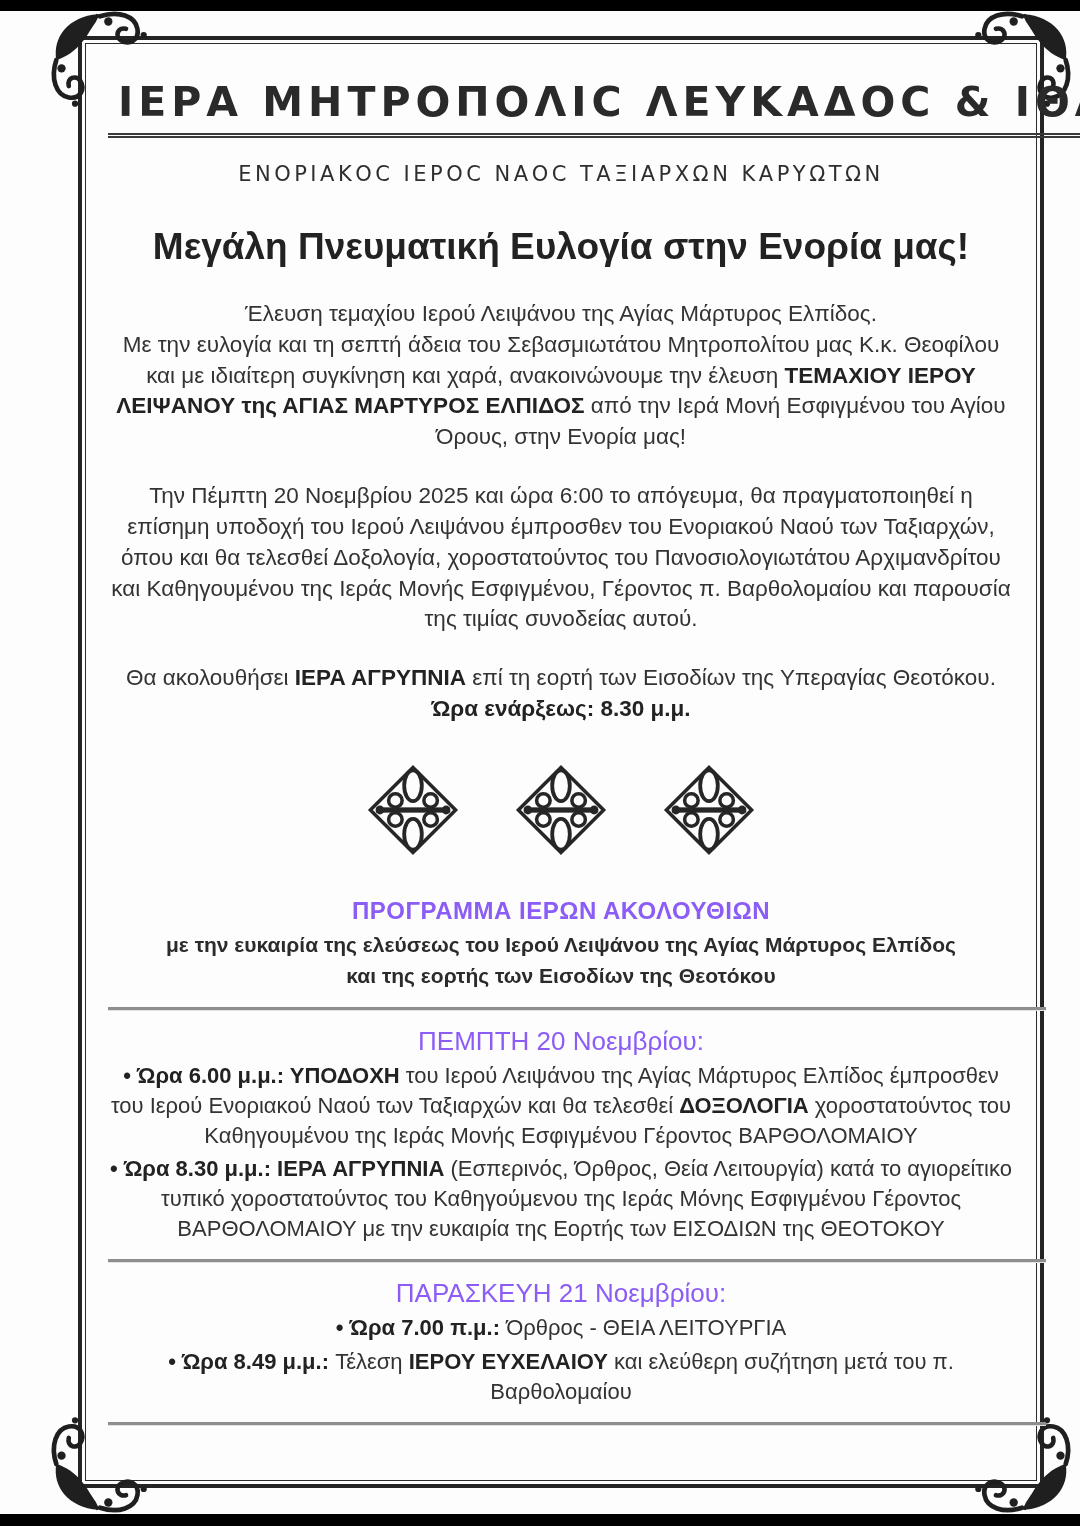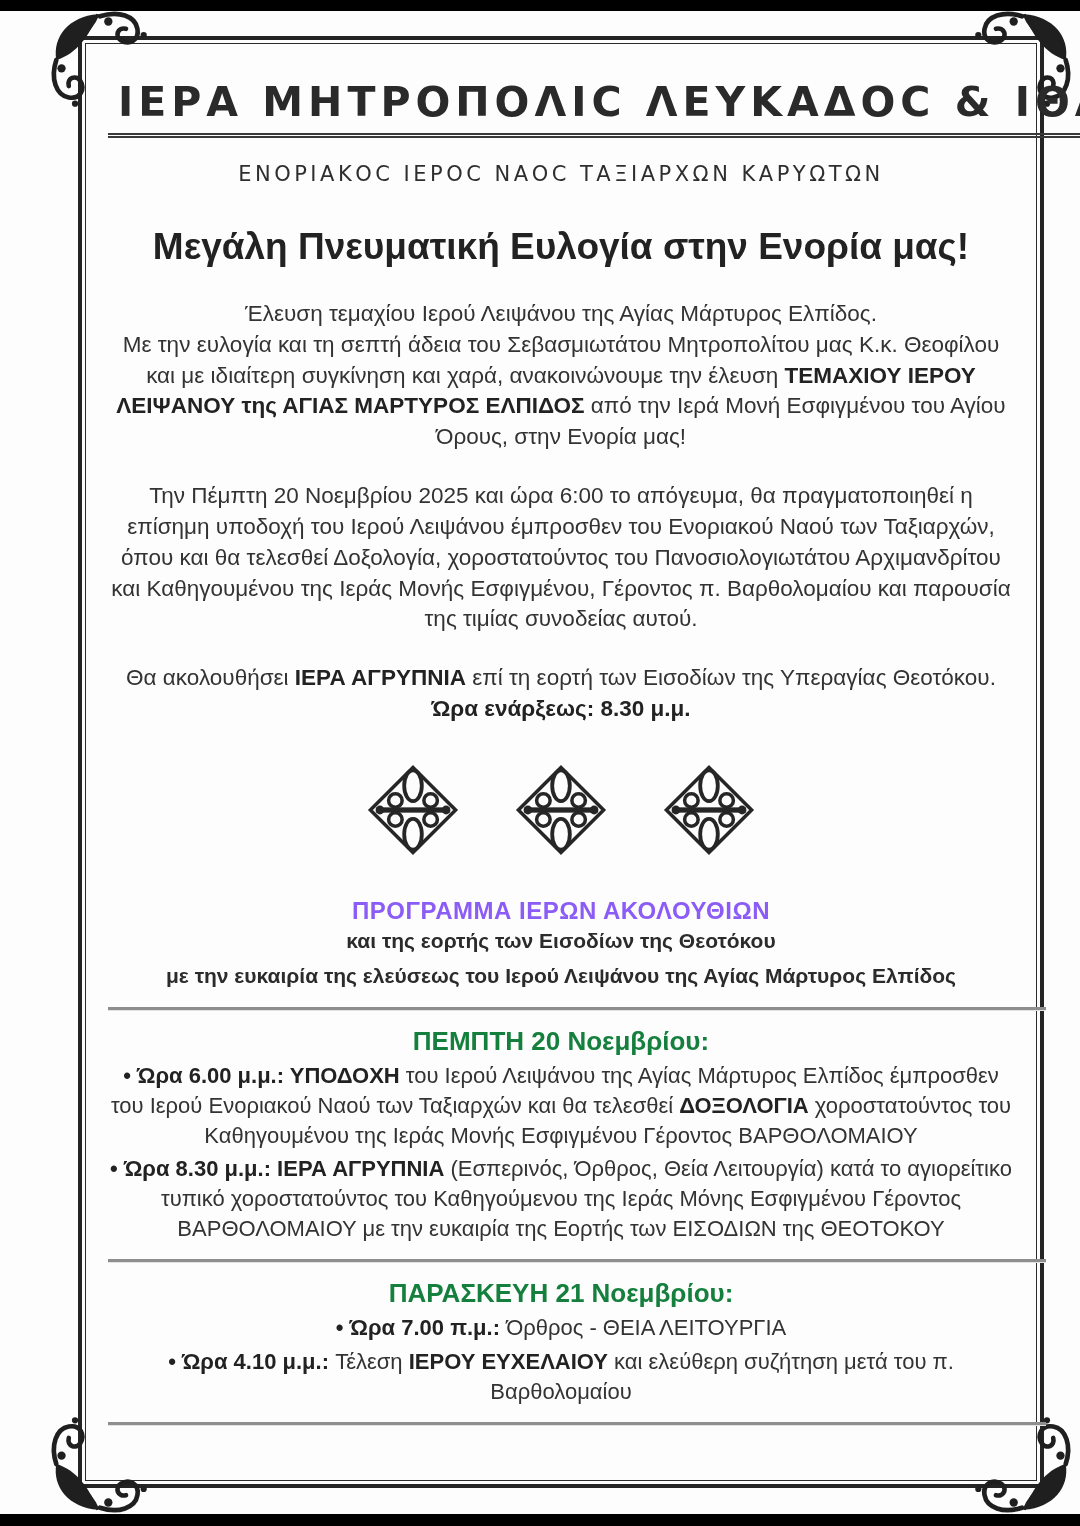--- a/index.html
+++ b/index.html
@@ -83,21 +83,21 @@
     font-size:21px;font-weight:700;color:#2b2b2b;line-height:1.5;
   }
   .divider{
     width:938px;margin:15px auto 0 auto;
     height:0;
     border-top:3px solid #8e8e8e;
     border-bottom:1.5px solid #e2e2e2;
   }
   .day-title{
     margin:15px 0 0 0;
-    font-size:26px;font-weight:700;color:#15803d;
+    font-size:26px;font-weight:400;color:#8b5cf6;
   }
   .day-items{margin-top:4px;}
   .item{
     margin:4px auto 0 auto;max-width:938px;
     font-size:22px;line-height:1.36;color:#333;
   }
 </style>
 </head>
 <body>
 
@@ -173,40 +173,40 @@
           </svg>
         <svg class="rosette" viewBox="0 0 64 64">
             <use href="#rosetteg"></use>
           </svg>
         <svg class="rosette" viewBox="0 0 64 64">
             <use href="#rosetteg"></use>
           </svg>
       </div>
 
       <p class="program-title">ΠΡΟΓΡΑΜΜΑ ΙΕΡΩΝ ΑΚΟΛΟΥΘΙΩΝ</p>
+      <p class="program-sub">με την ευκαιρία της ελεύσεως του Ιερού Λειψάνου της Αγίας Μάρτυρος Ελπίδος</p>
       <p class="program-sub" style="margin-top:0;">και της εορτής των Εισοδίων της Θεοτόκου</p>
-      <p class="program-sub">με την ευκαιρία της ελεύσεως του Ιερού Λειψάνου της Αγίας Μάρτυρος Ελπίδος</p>
 
       <div class="divider"></div>
 
       <div>
   <section class="day">
     <h3 class="day-title">ΠΕΜΠΤΗ 20 Νοεμβρίου:</h3>
     <div class="day-items">
               <p class="item"><strong>• Ώρα 6.00 μ.μ.: ΥΠΟΔΟΧΗ</strong><span> του Ιερού Λειψάνου της Αγίας Μάρτυρος Ελπίδος έμπροσθεν του Ιερού Ενοριακού Ναού των Ταξιαρχών και θα τελεσθεί </span><strong>ΔΟΞΟΛΟΓΙΑ</strong><span> χοροστατούντος του Καθηγουμένου της Ιεράς Μονής Εσφιγμένου Γέροντος ΒΑΡΘΟΛΟΜΑΙΟΥ</span></p>
               <p class="item"><strong>• Ώρα 8.30 μ.μ.: ΙΕΡΑ ΑΓΡΥΠΝΙΑ</strong><span> (Εσπερινός, Όρθρος, Θεία Λειτουργία) κατά το αγιορείτικο τυπικό χοροστατούντος του Καθηγούμενου της Ιεράς Μόνης Εσφιγμένου Γέροντος ΒΑΡΘΟΛΟΜΑΙΟΥ με την ευκαιρία της Εορτής των ΕΙΣΟΔΙΩΝ της ΘΕΟΤΟΚΟΥ</span></p>
             </div>
     <div class="divider"></div>
   </section>
 
   <section class="day">
     <h3 class="day-title">ΠΑΡΑΣΚΕΥΗ 21 Νοεμβρίου:</h3>
     <div class="day-items">
               <p class="item"><strong>• Ώρα 7.00 π.μ.: </strong><span>Όρθρος - ΘΕΙΑ ΛΕΙΤΟΥΡΓΙΑ</span></p>
-              <p class="item"><strong>• Ώρα 4.10 μ.μ.: </strong><span>Τέλεση </span><strong>ΙΕΡΟΥ ΕΥΧΕΛΑΙΟΥ</strong><span> και ελεύθερη συζήτηση μετά του π. Βαρθολομαίου</span></p>
+              <p class="item"><strong>• Ώρα 8.49 μ.μ.: </strong><span>Τέλεση </span><strong>ΙΕΡΟΥ ΕΥΧΕΛΑΙΟΥ</strong><span> και ελεύθερη συζήτηση μετά του π. Βαρθολομαίου</span></p>
             </div>
     <div class="divider"></div>
   </section>
 
 
 </div>
 
     </div>
   </div>
 </div>

